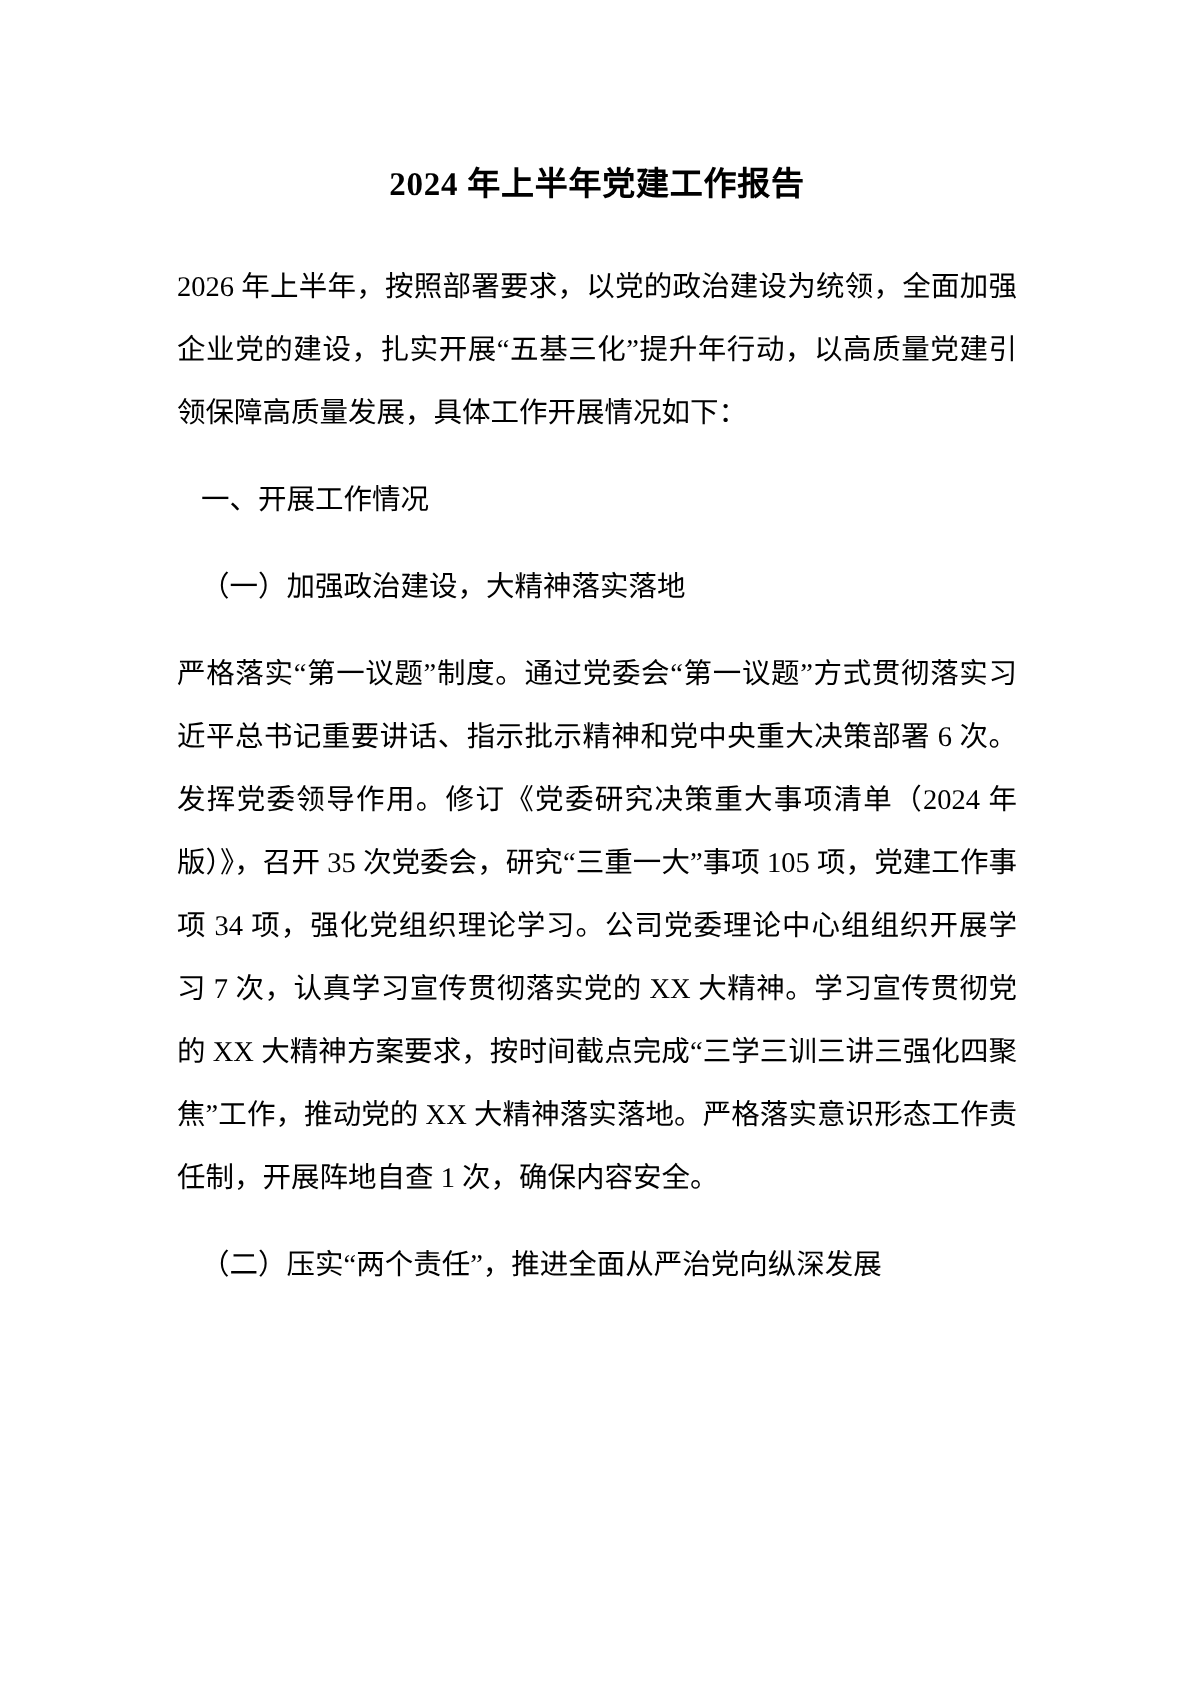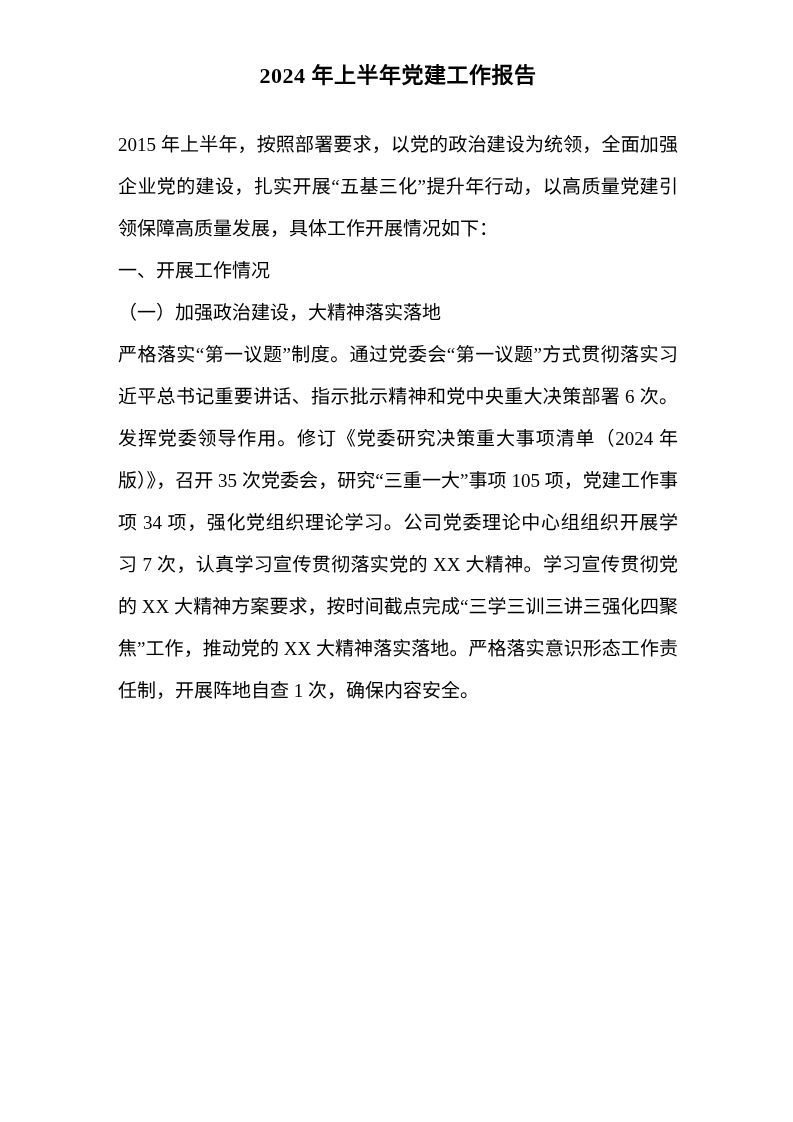--- a/index.html
+++ b/index.html
@@ -12,21 +12,21 @@
     height: 1122px;
     color: #000000;
     font-family: "Liberation Serif", "DejaVu Serif", serif;
     overflow: hidden;
   }
   .page {
     box-sizing: border-box;
     width: 793px;
     height: 1122px;
     background: #ffffff;
-    padding: 58px 115px 0 118px;
+    padding: 105px 115px 0 118px;
     overflow: hidden;
   }
   .doc-title {
     font-size: 22px;
     font-weight: bold;
     text-align: center;
     line-height: 36px;
     margin: 0 0 30px 0;
     letter-spacing: 0.5px;
   }
@@ -34,32 +34,33 @@
     font-size: 19px;
     line-height: 42px;
     margin: 0;
     text-align: justify;
     text-justify: inter-ideograph;
     word-break: break-all;
   }
   .heading {
     font-size: 19px;
     line-height: 42px;
-    margin: 0;
+    margin: 16px;
     text-align: left;
   }
 </style>
 </head>
 <body>
 
 <div class="page">
   <h1 class="doc-title">2024 年上半年党建工作报告</h1>
 
-  <p class="para">2015 年上半年，按照部署要求，以党的政治建设为统领，全面加强企业党的建设，扎实开展“五基三化”提升年行动，以高质量党建引领保障高质量发展，具体工作开展情况如下：</p>
+  <p class="para">2026 年上半年，按照部署要求，以党的政治建设为统领，全面加强企业党的建设，扎实开展“五基三化”提升年行动，以高质量党建引领保障高质量发展，具体工作开展情况如下：</p>
 
   <p class="heading">一、开展工作情况</p>
 
   <p class="heading">（一）加强政治建设，大精神落实落地</p>
 
   <p class="para">严格落实“第一议题”制度。通过党委会“第一议题”方式贯彻落实习近平总书记重要讲话、指示批示精神和党中央重大决策部署 6 次。发挥党委领导作用。修订《党委研究决策重大事项清单（2024 年版）》，召开 35 次党委会，研究“三重一大”事项 105 项，党建工作事项 34 项，强化党组织理论学习。公司党委理论中心组组织开展学习 7 次，认真学习宣传贯彻落实党的 XX 大精神。学习宣传贯彻党的 XX 大精神方案要求，按时间截点完成“三学三训三讲三强化四聚焦”工作，推动党的 XX 大精神落实落地。严格落实意识形态工作责任制，开展阵地自查 1 次，确保内容安全。</p>
 
+  <p class="heading">（二）压实“两个责任”，推进全面从严治党向纵深发展</p>
 
 </div>
 
 </body></html>

